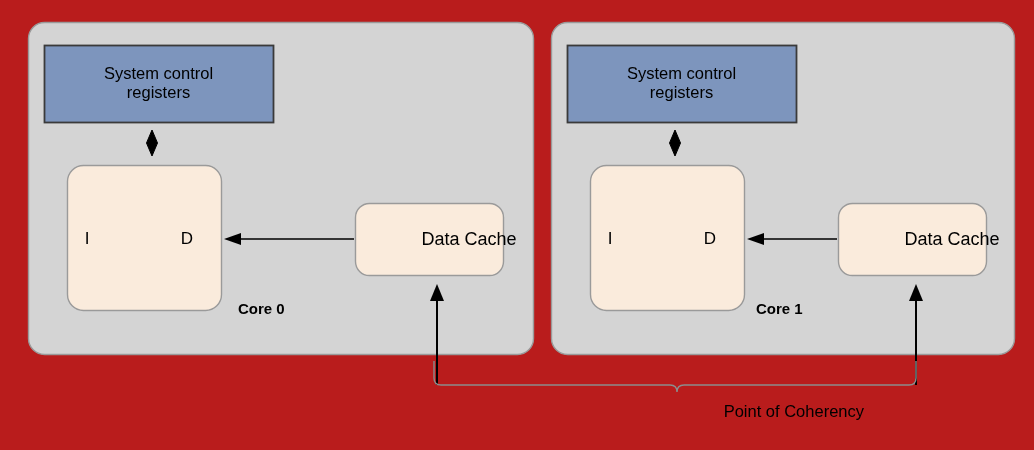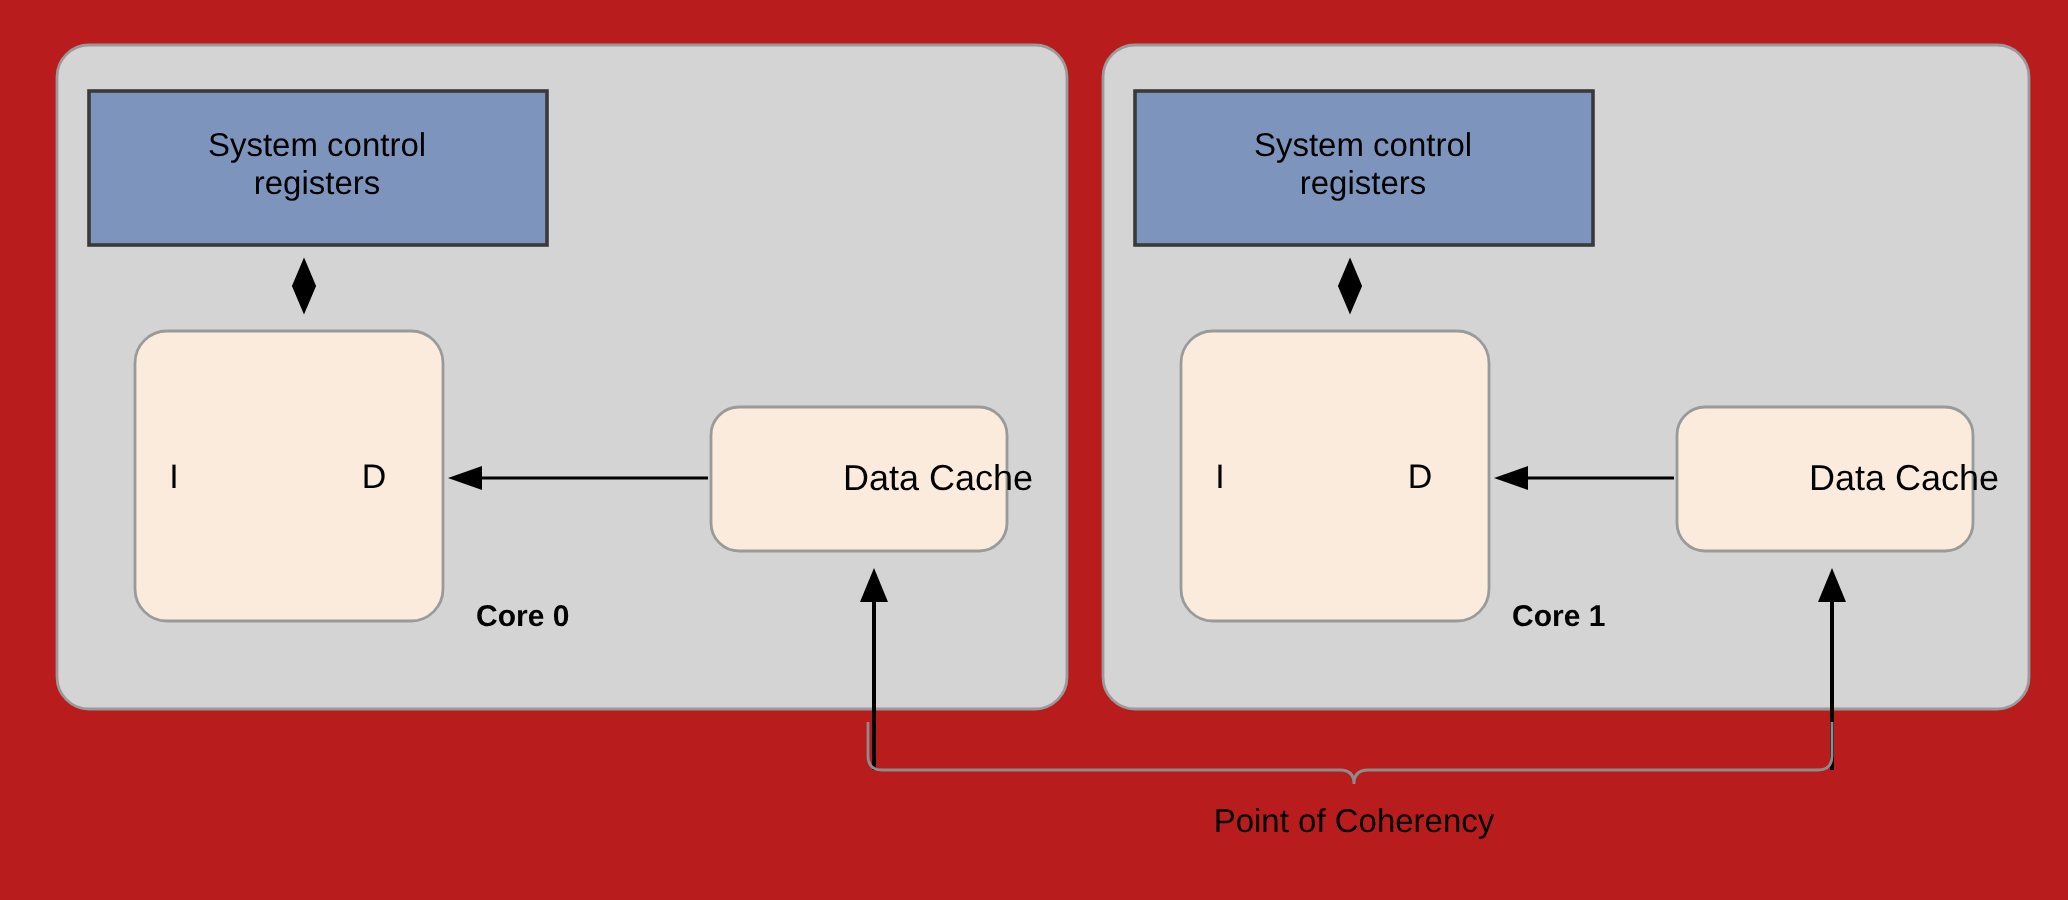--- a/index.html
+++ b/index.html
@@ -122,15 +122,15 @@
 registers</div>
 
   <div class="lbl id-label" style="left:595px; top:229px; width:30px;">I</div>
 
   <div class="lbl id-label" style="left:695px; top:229px; width:30px;">D</div>
 
   <div class="lbl cache-label" style="left:838px; top:229px; width:148px;">Data Cache</div>
 
   <div class="lbl core-panel-label" style="left:720px; top:300px; width:100px; text-align:left;margin-left:36px;">Core 1</div>
 
-  <div class="lbl poc-label" style="left:475px; top:402px; width:404px;">Point of Coherency</div>
+  <div class="lbl poc-label" style="left:460px; top:402px; width:404px;text-align:right;">Point of Coherency</div>
 
 </div>
 
 </body></html>

